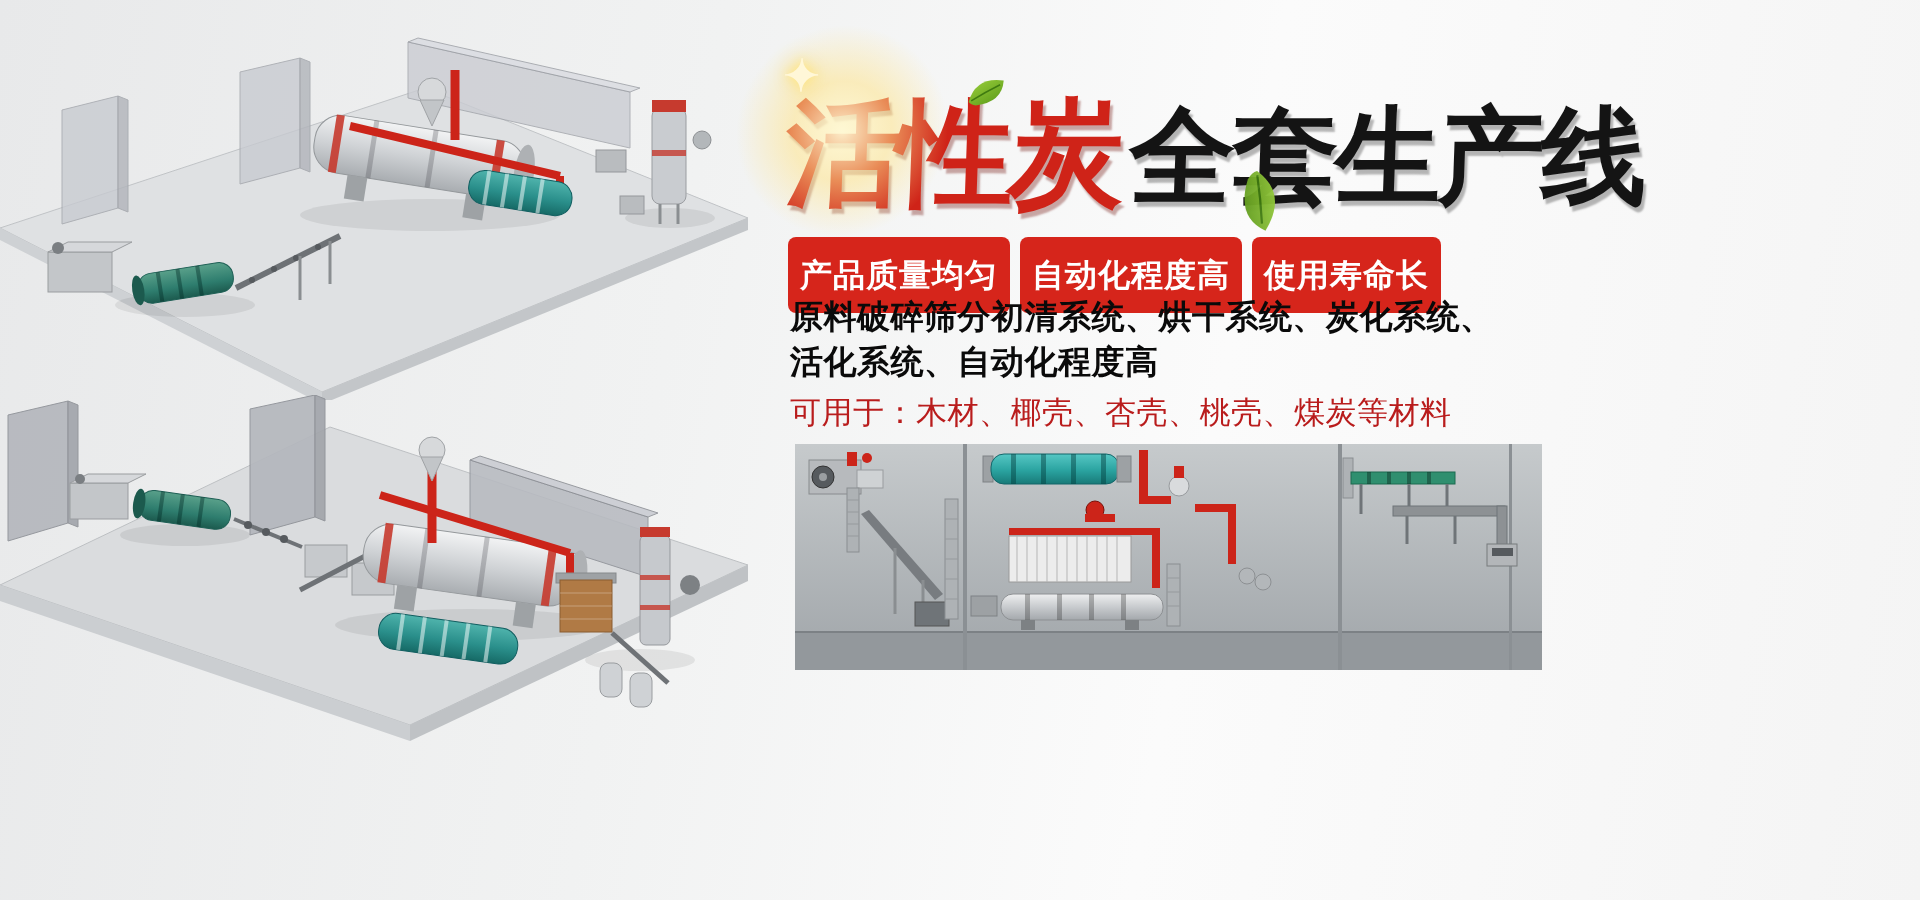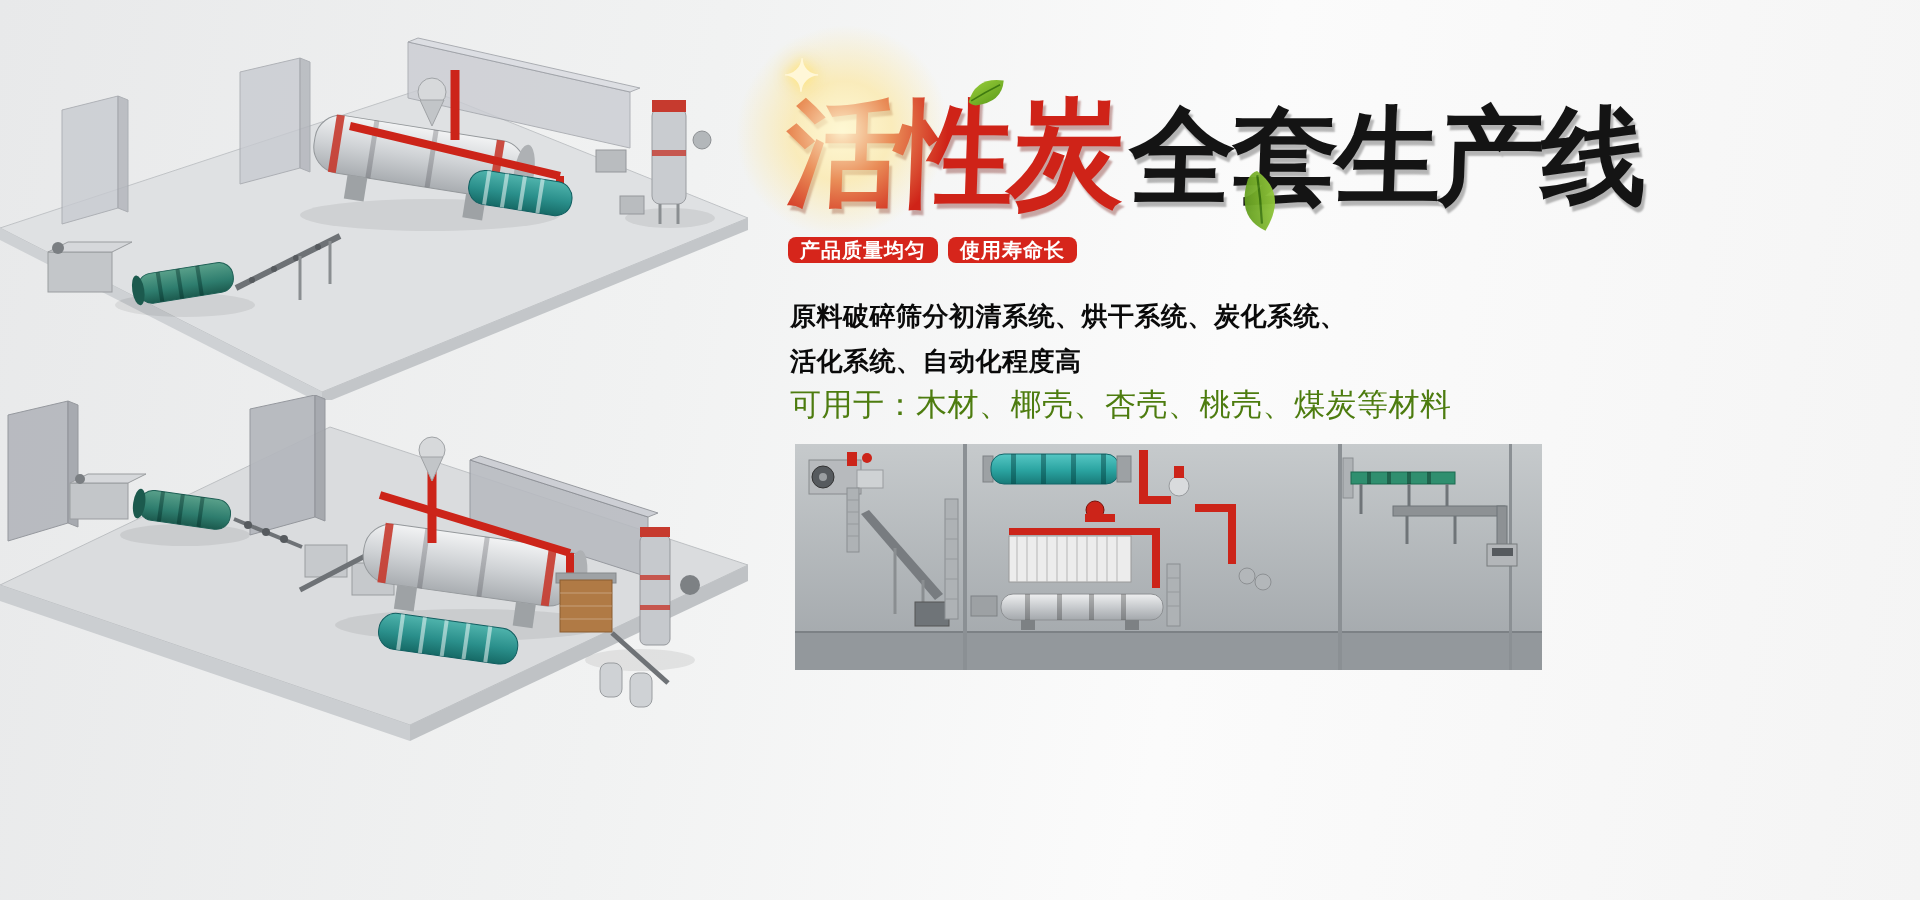--- a/index.html
+++ b/index.html
@@ -37,27 +37,27 @@
   .t-black{
     font-size:106px;color:#141414;letter-spacing:-3px;margin-left:10px;
     text-shadow:3px 5px 2px rgba(0,0,0,.28);
   }
   .leaf{position:absolute;pointer-events:none;}
   .leaf1{left:178px;top:-2px;transform:rotate(18deg);}
   .leaf2{left:448px;top:108px;transform:rotate(130deg) scale(1.5);opacity:.95;}
 
   .badges{position:absolute;left:8px;top:237px;display:flex;gap:10px;}
   .badge{
-    background:#d6251b;color:#ffffff;font-size:20px;font-weight:bold;
-    padding:3px 12px;border-radius:8px;letter-spacing:1px;line-height:1;
+    background:#d6251b;color:#ffffff;font-size:32px;font-weight:bold;
+    padding:22px 12px;border-radius:8px;letter-spacing:1px;line-height:1;
   }
 
   .desc{position:absolute;left:10px;top:294px;}
-  .desc-bold{font-size:26px;font-weight:bold;color:#0a0a0a;line-height:45px;letter-spacing:.5px;}
-  .desc-light{font-size:31px;color:#4d7c0f;margin-top:0;letter-spacing:.5px;}
+  .desc-bold{font-size:33px;font-weight:bold;color:#0a0a0a;line-height:45px;letter-spacing:.5px;}
+  .desc-light{font-size:31px;color:#b91c1c;margin-top:8px;letter-spacing:.5px;}
 
   .schematic{position:absolute;left:15px;top:444px;}
 </style>
 </head>
 <body>
 
 <div class="stage">
 
   <svg class="scene1" width="760" height="400" viewBox="0 0 760 400">
     <defs>
@@ -300,20 +300,21 @@
               <stop offset="1" stop-color="#4d8a12"></stop>
             </linearGradient>
           </defs>
         <path d="M6 34 Q4 8 32 3 Q38 24 14 35 Q9 36 6 34 Z" fill="url(#lg2)"></path>
         <path d="M8 32 Q18 20 30 8" stroke="#3f7a10" stroke-width="1.5" fill="none"></path>
       </svg>
     </div>
 
     <div class="badges">
       <span class="badge">产品质量均匀</span>
+      <span class="badge">自动化程度高</span>
       <span class="badge">使用寿命长</span>
     </div>
 
     <div class="desc">
       <div class="desc-bold">原料破碎筛分初清系统、烘干系统、炭化系统、</div>
       <div class="desc-bold">活化系统、自动化程度高</div>
       <div class="desc-light">可用于：木材、椰壳、杏壳、桃壳、煤炭等材料</div>
     </div>
 
     <svg class="schematic" width="747" height="226" viewBox="0 0 747 226">

